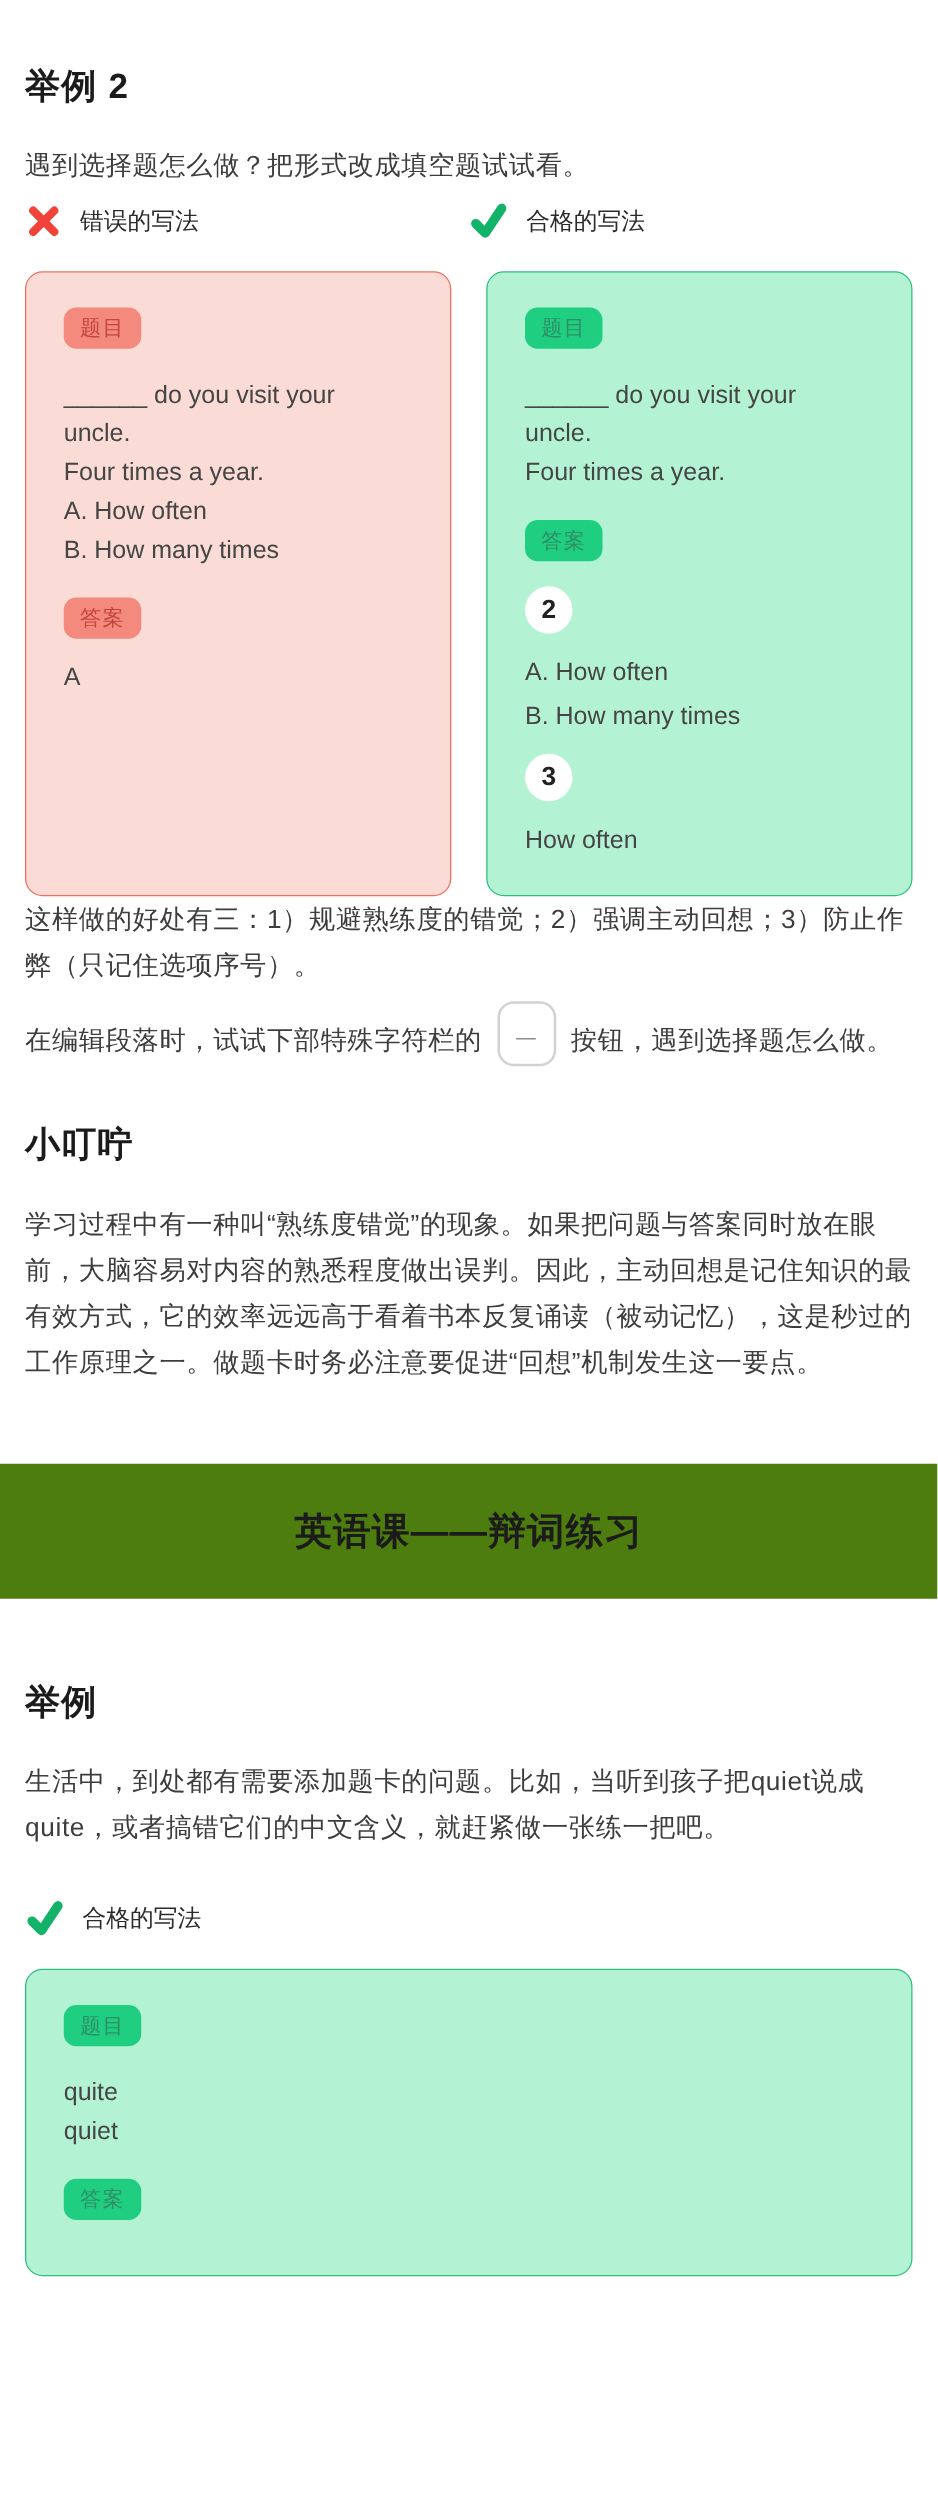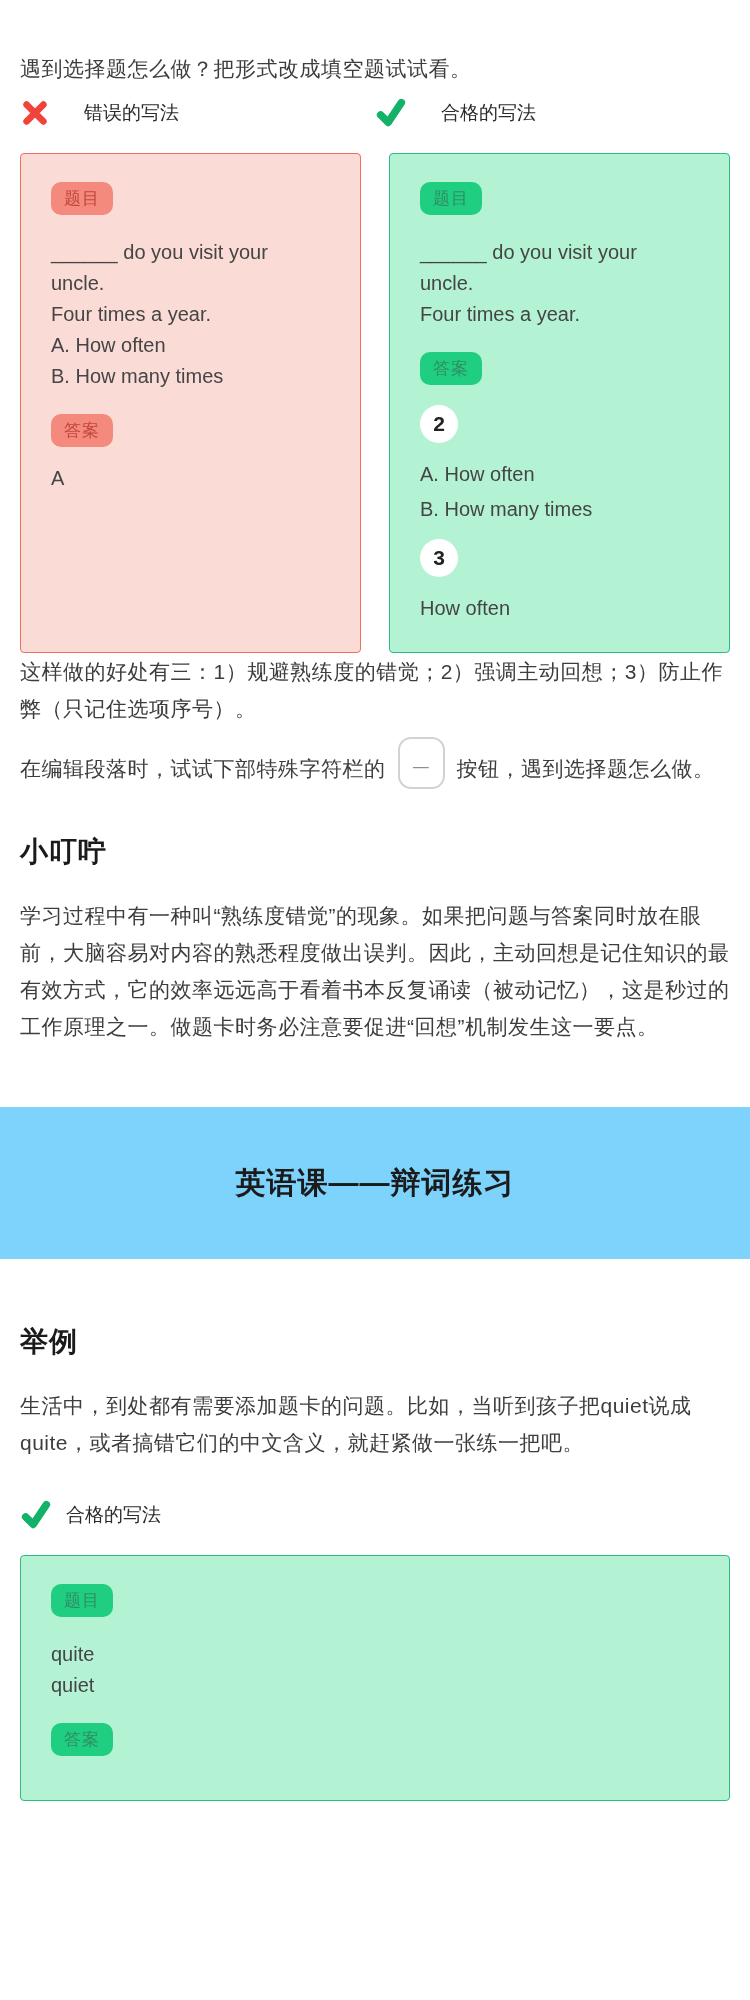--- a/index.html
+++ b/index.html
@@ -17,28 +17,28 @@
     letter-spacing: 1px; margin-bottom: 26px;
   }
   p.body-text {
     font-size: 21px; line-height: 37px; color: #3d3d3d;
     letter-spacing: 0.5px; margin-bottom: 10px;
   }
   .intro-gap { margin-bottom: 40px; }
 
   
   .labels-row { display: flex; margin-top: 8px; margin-bottom: 24px; }
-  .label-item { flex: 1; display: flex; align-items: center; gap: 20px; }
+  .label-item { flex: 1; display: flex; align-items: center; }
   .label-item .icon { display: inline-flex; margin-right: 14px; }
   .label-text { font-size: 19px; color: #2b2b2b; }
 
   
   .cards-row { display: flex; gap: 28px; align-items: stretch; }
   .card {
-    border-radius: 4px; padding: 28px 30px; font-size: 20px; color: #454545;
+    border-radius: 14px; padding: 28px 30px; font-size: 20px; color: #454545;
   }
   .cards-row .card { flex: 1; }
   .card-red  { background: #fadbd5; border: 1px solid #ef6e5f; }
   .card-green{ background: #b3f3d3; border: 1px solid #2dbd80; }
 
   .badge {
     display: inline-block; font-size: 17px; padding: 8px 13px;
     border-radius: 10px; line-height: 1; letter-spacing: 1px;
   }
   .badge-red   { background: #f4897d; color: #c2463c; }
@@ -64,36 +64,37 @@
     width: 47px; height: 52px; margin: 0 12px;
     background: #ffffff; border: 2px solid #d2d2d2; border-radius: 13px;
     cursor: pointer;
   }
   .u-glyph { font-size: 26px; font-weight: bold; color: #8c8c8c; line-height: 10px; margin-top: -10px; }
 
   .tips-heading { margin-top: 44px; }
 
   
   .banner {
-    margin-top: 62px; width: 750px; height: 152px; background: #7dd3fc;
+    margin-top: 62px; width: 750px; height: 108px; background: #4d7c0f;
     display: flex; align-items: center; justify-content: center;
   }
   .banner-title { font-size: 30px; font-weight: bold; color: #1b1b1b; letter-spacing: 1px; }
 
   .sec2-heading { margin-top: 64px; }
 
   .single-label-row { display: flex; align-items: center; margin-top: 38px; margin-bottom: 24px; }
   .single-label-row .icon { display: inline-flex; margin-right: 14px; }
 
   .card-full { width: 710px; }
 </style>
 </head>
 <body>
 
 <div class="content top">
+  <h2 class="sec-heading">举例 2</h2>
   <p class="body-text intro-gap">遇到选择题怎么做？把形式改成填空题试试看。</p>
 
   <div class="labels-row">
     <div class="label-item">
       <span class="icon">
         <svg width="30" height="30" viewBox="0 0 32 32">
             <path d="M7 7 L25 25 M25 7 L7 25" stroke="#f0443a" stroke-width="7" fill="none" stroke-linecap="round"></path>
           </svg>
       </span>
       <span class="label-text">错误的写法</span>

